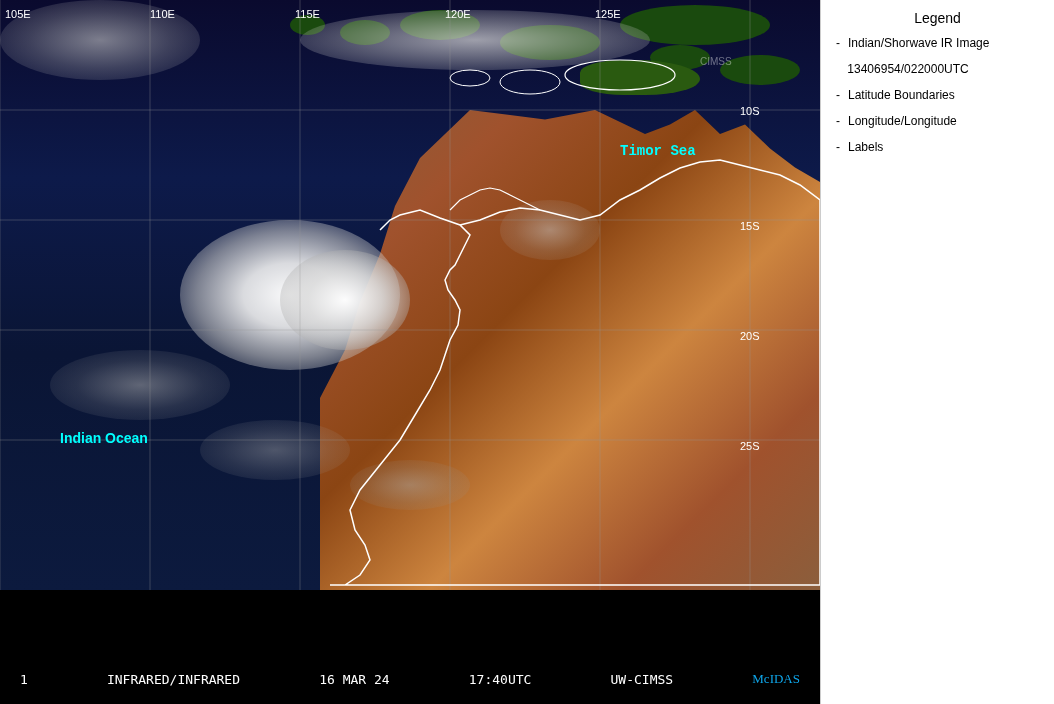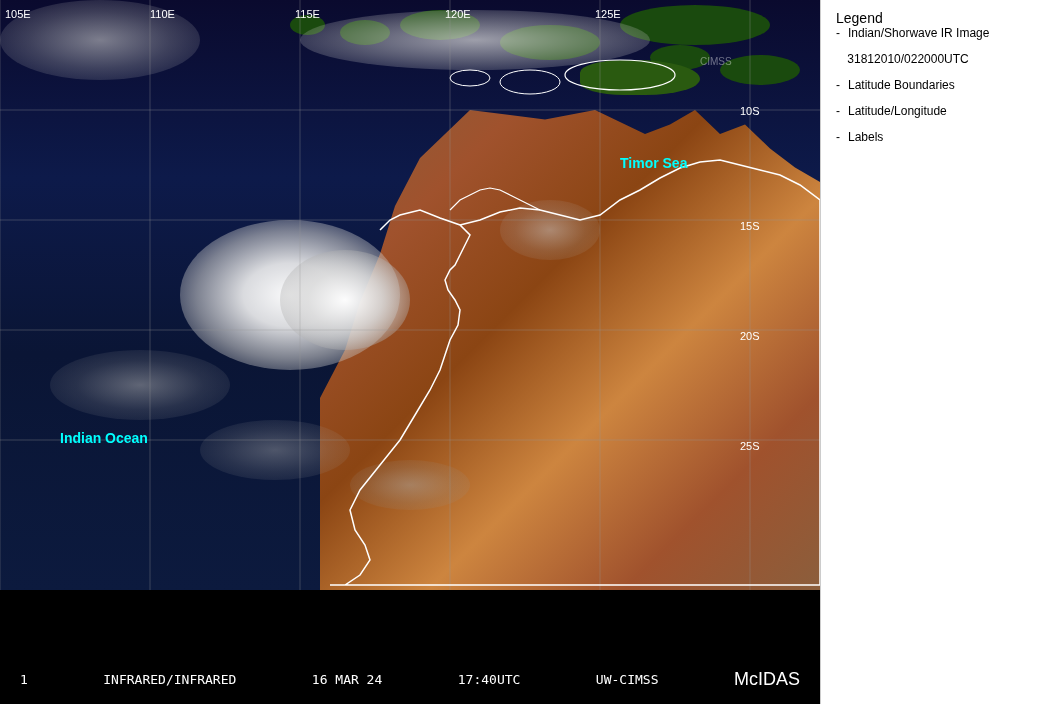--- a/index.html
+++ b/index.html
@@ -173,40 +173,41 @@
       padding: 0 20px;
     }
 
     .status-item {
       color: #fff;
       font-size: 13px;
       font-family: monospace;
     }
 
     #mcidas-label {
-      color: #ffffff;
-      font-size: 18px;
-      font-family: Liberation Sans, sans-serif;
+      color: #0ea5e9;
+      font-size: 13px;
+      font-family: Liberation Serif, serif;
     }
 
     
     #legend-panel {
       width: 234px;
       height: 704px;
       background: #fff;
       padding: 10px 15px;
       border-left: 1px solid #ccc;
       flex-shrink: 0;
     }
 
     #legend-title {
       font-size: 14px;
       font-weight: normal;
       font-family: sans-serif;
-      margin-bottom: 0;
+      margin-bottom: 10px;
+      text-align: center;
     }
 
     .legend-item {
       display: flex;
       align-items: flex-start;
       margin-bottom: 12px;
       font-size: 12px;
       font-family: sans-serif;
     }
 
@@ -284,21 +285,21 @@
         <text x="595" y="18" fill="white" font-size="11" font-family="sans-serif">125E</text>
 
         <text x="740" y="115" fill="white" font-size="11" font-family="sans-serif">10S</text>
         <text x="740" y="230" fill="white" font-size="11" font-family="sans-serif">15S</text>
         <text x="740" y="340" fill="white" font-size="11" font-family="sans-serif">20S</text>
         <text x="740" y="450" fill="white" font-size="11" font-family="sans-serif">25S</text>
 
         <text x="700" y="65" fill="rgba(255,255,255,0.4)" font-size="10" font-family="sans-serif">CIMSS</text>
       </svg>
 
-      <div class="ocean-label" style="top: 155px; left: 620px;">Timor Sea</div>
+      <div class="ocean-label" style="top: 143px; left: 620px; font-family: Liberation Mono, monospace;">Timor Sea</div>
 
       <div class="ocean-label" style="top: 430px; left: 60px; text-align: center;">Indian Ocean</div>
 
     </div>
 
     <div id="status-bar">
       <span class="status-item">1</span>
       <span class="status-item">INFRARED/INFRARED</span>
       <span class="status-item">16 MAR 24</span>
       <span class="status-item">17:40UTC</span>
@@ -311,31 +312,31 @@
   <div id="legend-panel">
     <div id="legend-title">Legend</div>
 
     <div class="legend-item">
       <span class="legend-dash">-</span>
       <span>Indian/Shorwave IR Image</span>
     </div>
 
     <div class="legend-item">
       <span class="legend-dash">&nbsp;</span>
-      <span>31812010/022000UTC</span>
+      <span>13406954/022000UTC</span>
     </div>
 
     <div class="legend-item">
       <span class="legend-dash">-</span>
       <span>Latitude Boundaries</span>
     </div>
 
     <div class="legend-item">
       <span class="legend-dash">-</span>
-      <span>Latitude/Longitude</span>
+      <span>Longitude/Longitude</span>
     </div>
 
     <div class="legend-item">
       <span class="legend-dash">-</span>
       <span>Labels</span>
     </div>
   </div>
 
 </div>
 

